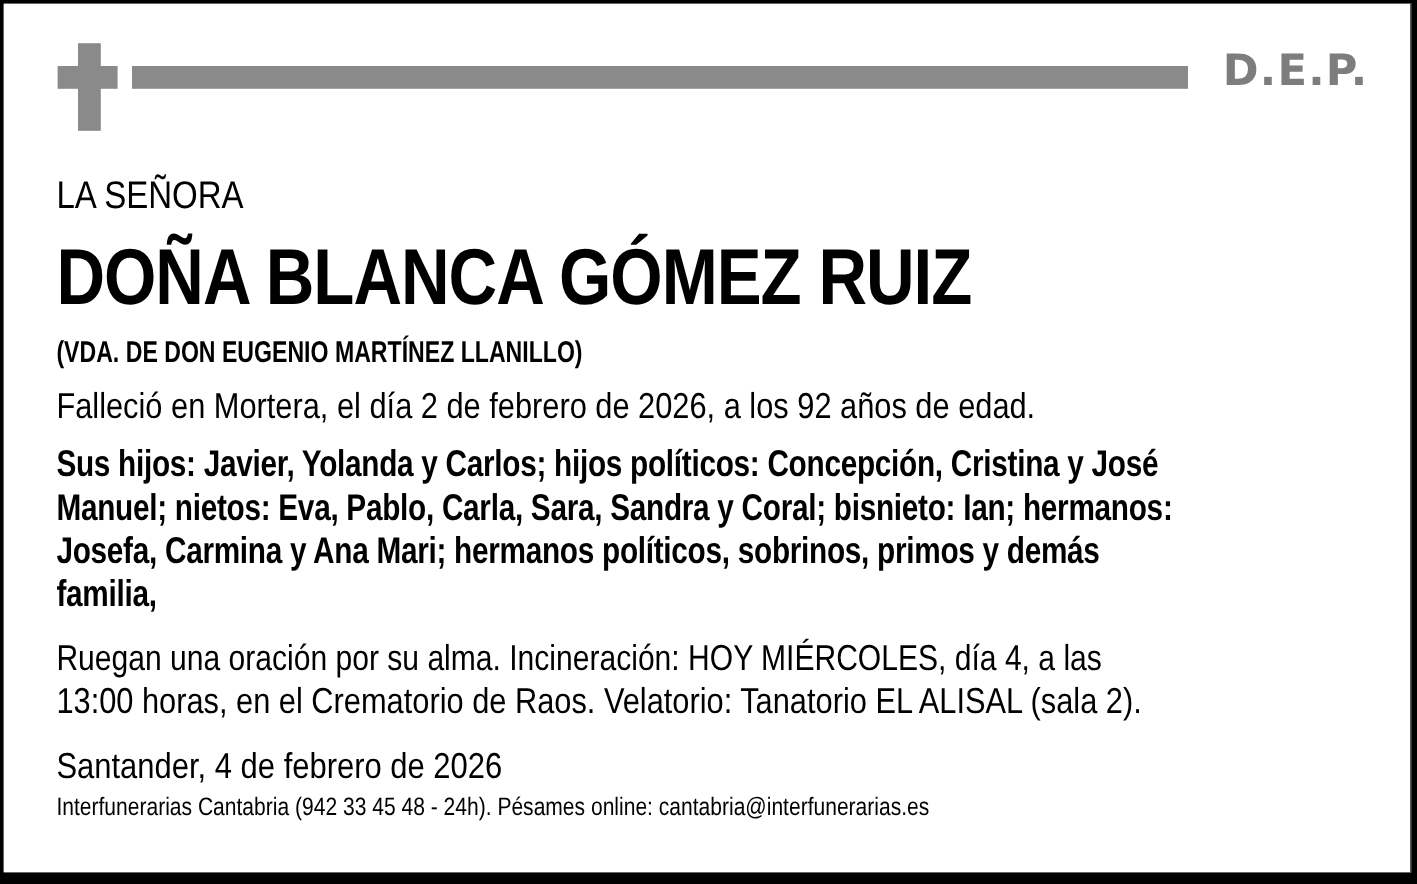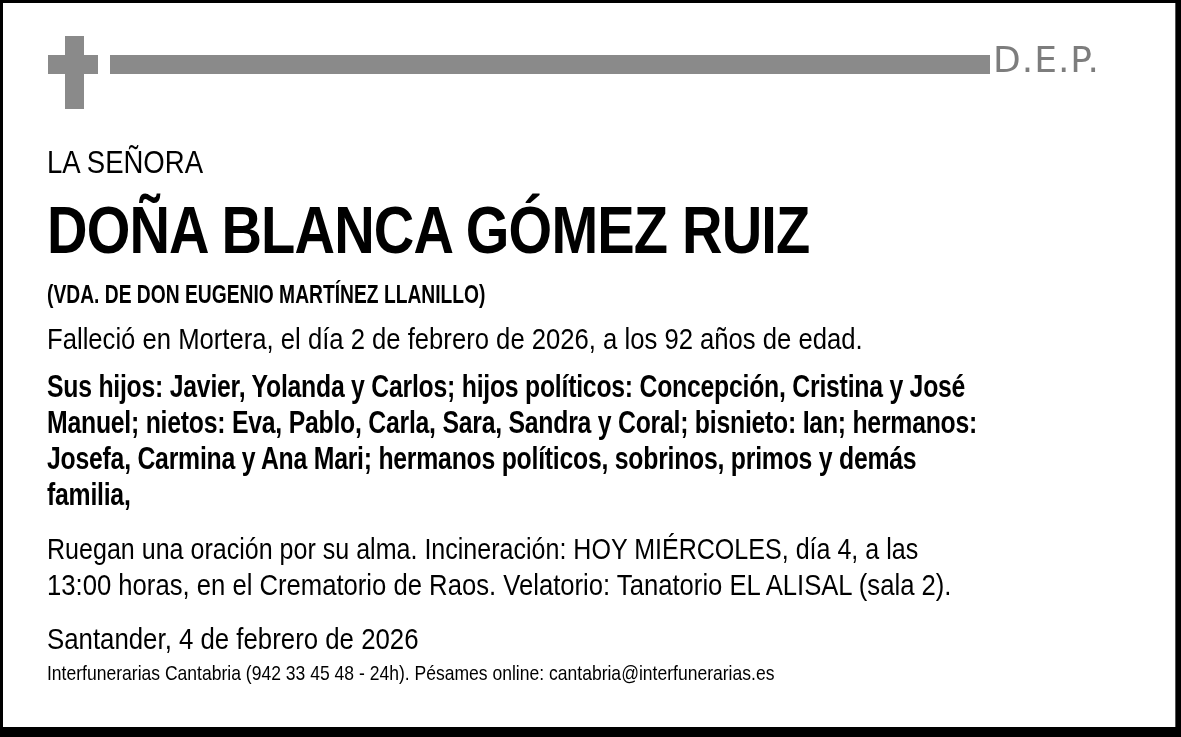--- a/index.html
+++ b/index.html
@@ -50,24 +50,24 @@
     .rule {
       position: absolute;
       left: 107px;
       top: 52px;
       width: 880px;
       height: 19px;
       background: #8a8a8a;
     }
     .dep {
       position: absolute;
-      left: 990px;
+      left: 1016px;
       top: 37px;
       font-family: "DejaVu Sans", sans-serif;
-      font-weight: normal;
+      font-weight: bold;
       font-size: 36px;
       letter-spacing: 1px;
       color: #7d7d7d;
       line-height: 40px;
     }
     
     .line {
       position: absolute;
       left: 44px;
       white-space: nowrap;

